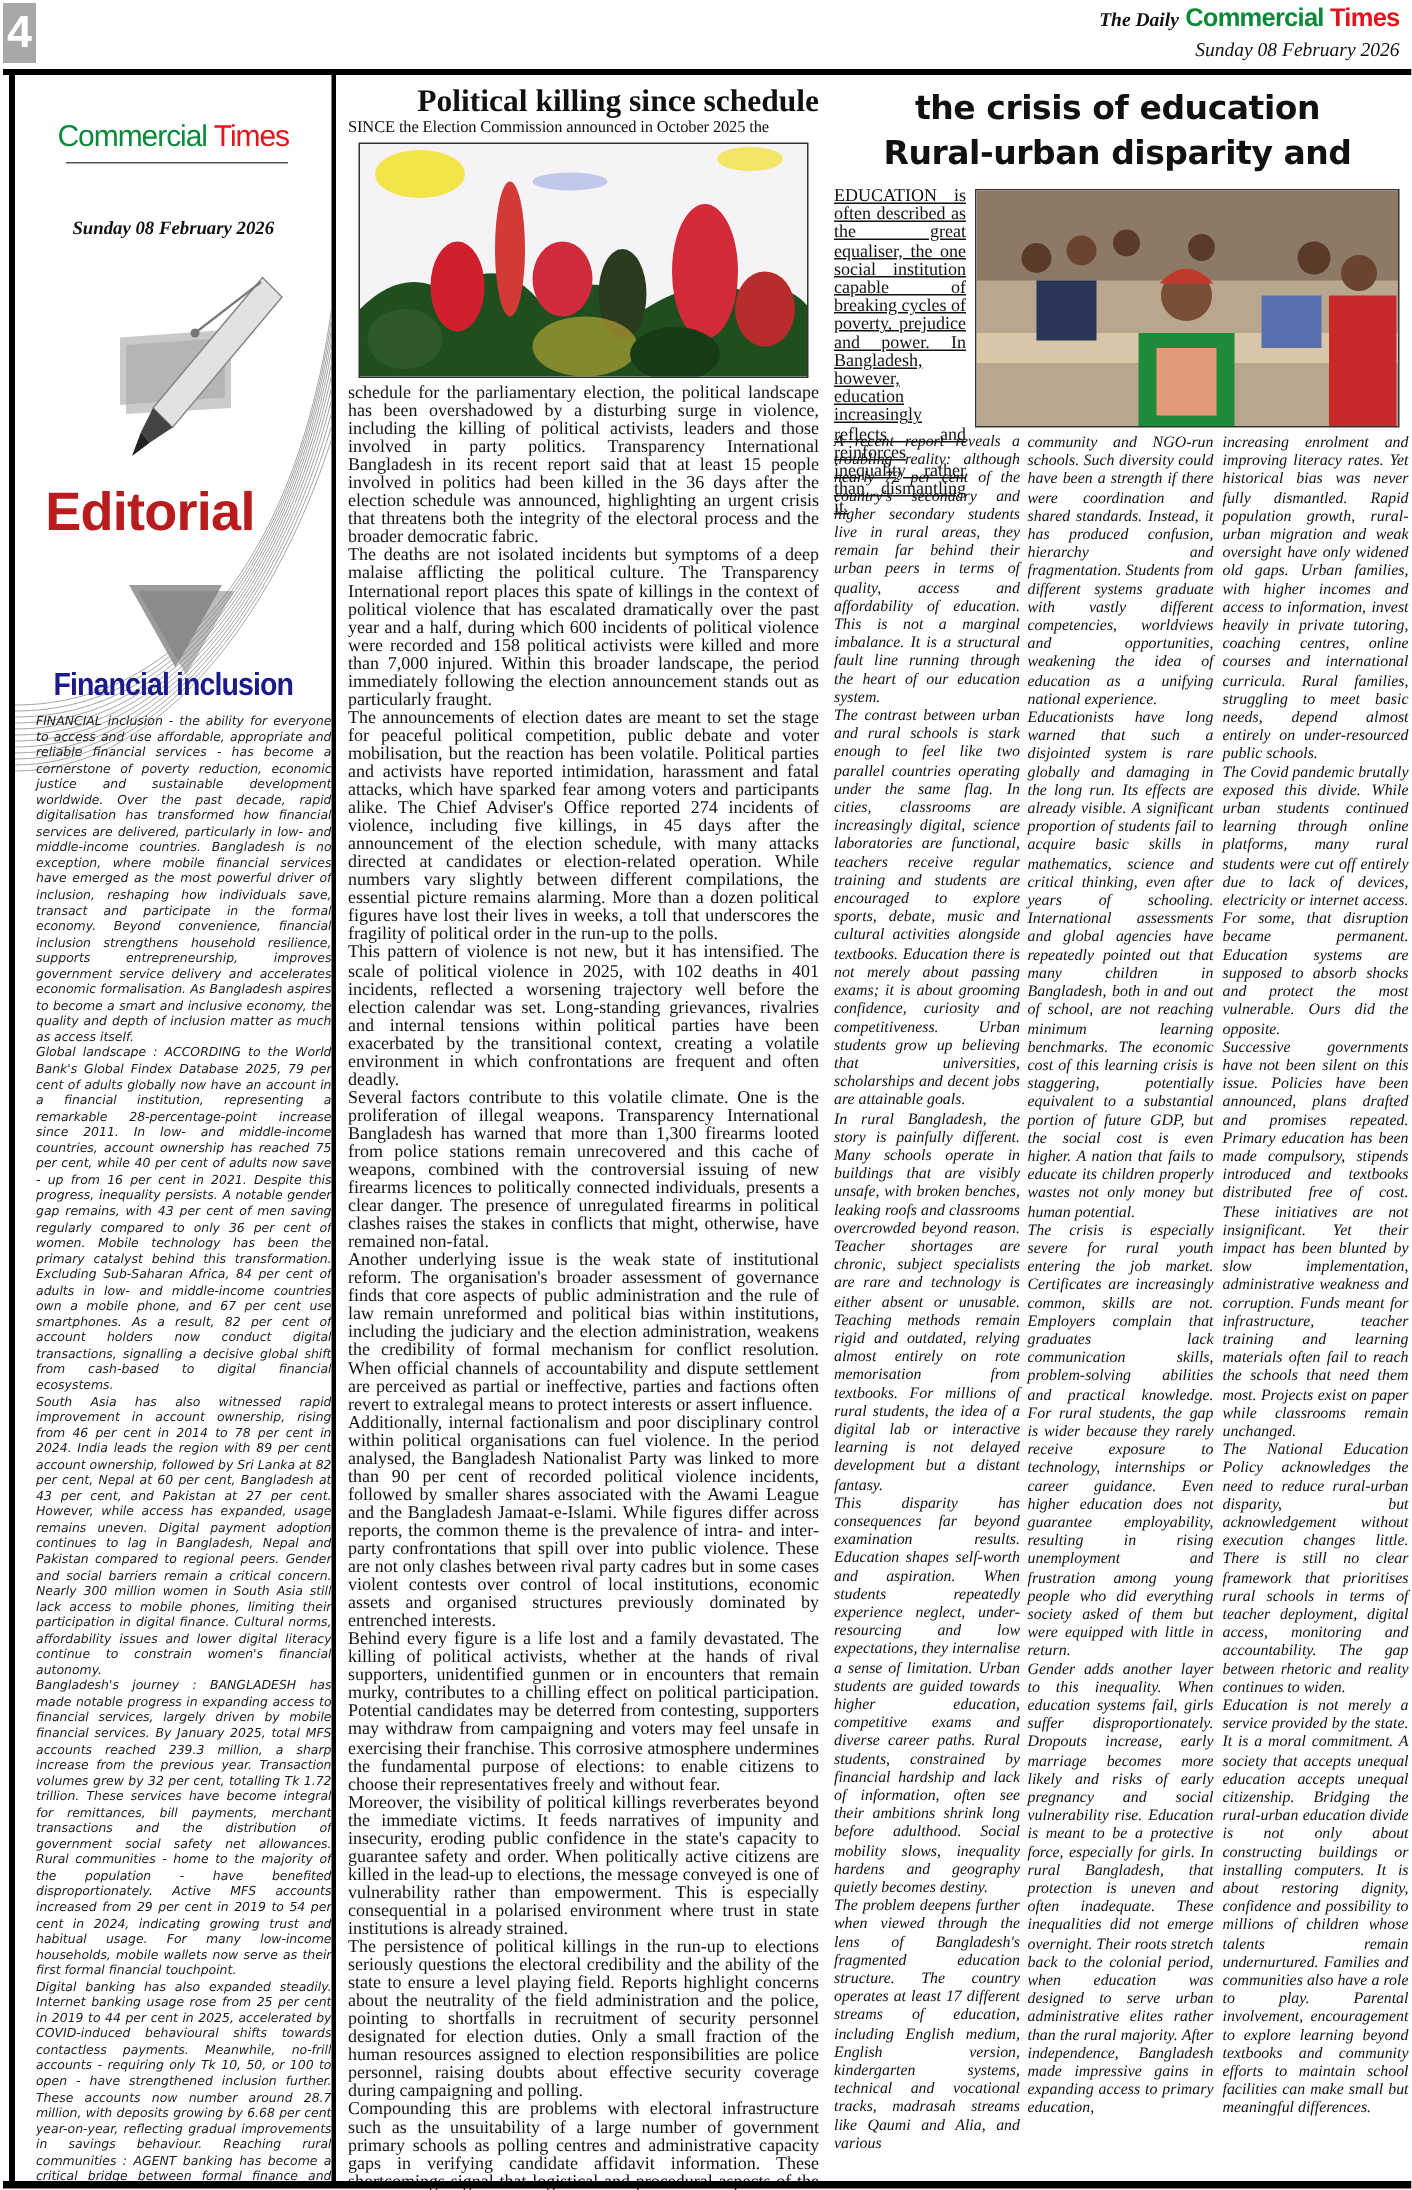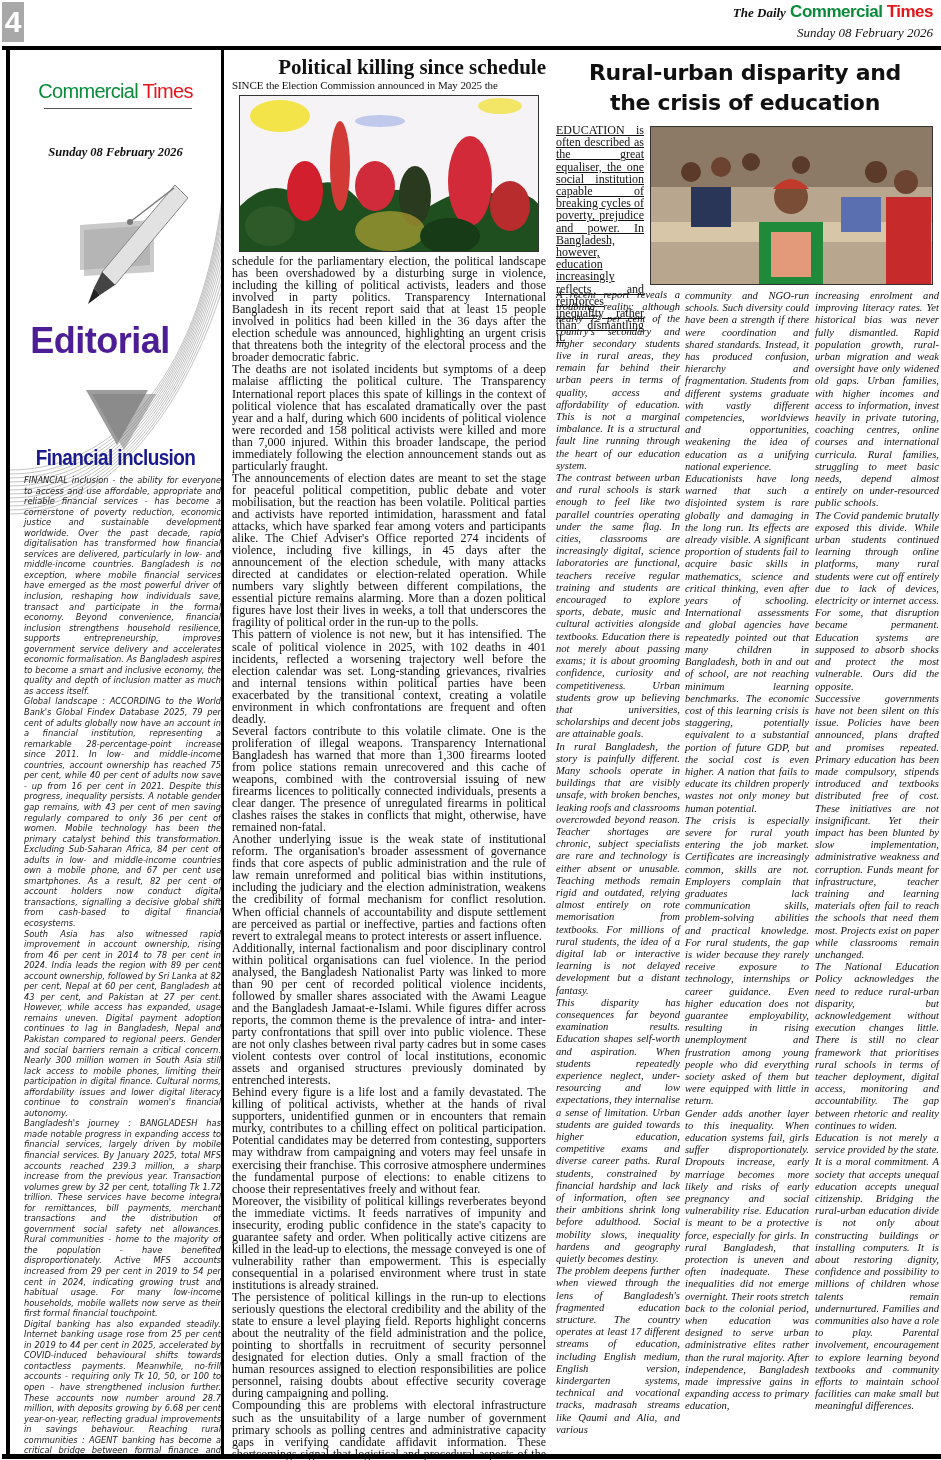--- a/index.html
+++ b/index.html
@@ -20,21 +20,21 @@
 
   
   .editorial { position: absolute; left: 6px; top: 50px; width: 218px; height: 1406px; border-left: 4px solid #000; border-right: 3px solid #000; overflow: hidden; }
   .editorial .swoosh { position: absolute; left: 0; top: 0; width: 218px; height: 470px; }
   .ed-brand { position: absolute; left: 0; width: 211px; top: 30px; text-align: center; font-family: "Liberation Sans", sans-serif; font-weight: normal; font-size: 20px; letter-spacing: -0.7px; }
   .ed-brand .green { color: #0b8a3a; }
   .ed-brand .red { color: #e4141b; }
   .ed-brand-rule { position: absolute; left: 34px; top: 58px; width: 148px; height: 1px; background: #555; }
   .ed-date { position: absolute; left: 0; width: 211px; top: 95px; text-align: center; font-style: italic; font-weight: bold; font-size: 12.5px; }
   .pen-art { position: absolute; left: 60px; top: 130px; width: 130px; height: 130px; }
-  .ed-title { position: absolute; left: 0; width: 180px; top: 270px; text-align: center; font-family: "Liberation Sans", sans-serif; font-weight: bold; font-size: 36px; color: #4c1d95; letter-spacing: -0.5px; }
+  .ed-title { position: absolute; left: 0; width: 180px; top: 270px; text-align: center; font-family: "Liberation Sans", sans-serif; font-weight: bold; font-size: 36px; color: #b91c1c; letter-spacing: -0.5px; }
   .ed-arrow { position: absolute; left: 76px; top: 340px; width: 70px; height: 60px; }
   .ed-headline { position: absolute; left: 0; width: 211px; top: 397px; text-align: center; font-family: "Liberation Sans", sans-serif; font-weight: bold; font-size: 19px; color: #1a1a8c; letter-spacing: -0.6px; transform: scaleY(1.12); }
   .ed-body { position: absolute; left: 14px; top: 425px; width: 197px; font-family: "DejaVu Sans", sans-serif; font-style: italic; font-size: 8.3px; line-height: 10.55px; text-align: justify; color: #1a1a1a; }
   .ed-body p { margin: 0; }
 
   
   .pk { position: absolute; left: 232px; top: 55px; width: 314px; }
   .pk-title { text-align: right; font-family: "Liberation Serif", serif; font-weight: bold; font-size: 21px; line-height: 24px; }
   .pk-lead { font-size: 11px; line-height: 12px; text-align: justify; white-space: nowrap; letter-spacing: -0.1px; }
   .pk-img { margin: 4px 0 0 7px; width: 300px; height: 157px; border: 1px solid #333; overflow: hidden; }
@@ -107,21 +107,21 @@
     <p>FINANCIAL inclusion - the ability for everyone to access and use affordable, appropriate and reliable financial services - has become a cornerstone of poverty reduction, economic justice and sustainable development worldwide. Over the past decade, rapid digitalisation has transformed how financial services are delivered, particularly in low- and middle-income countries. Bangladesh is no exception, where mobile financial services have emerged as the most powerful driver of inclusion, reshaping how individuals save, transact and participate in the formal economy. Beyond convenience, financial inclusion strengthens household resilience, supports entrepreneurship, improves government service delivery and accelerates economic formalisation. As Bangladesh aspires to become a smart and inclusive economy, the quality and depth of inclusion matter as much as access itself.</p>
     <p>Global landscape : ACCORDING to the World Bank's Global Findex Database 2025, 79 per cent of adults globally now have an account in a financial institution, representing a remarkable 28-percentage-point increase since 2011. In low- and middle-income countries, account ownership has reached 75 per cent, while 40 per cent of adults now save - up from 16 per cent in 2021. Despite this progress, inequality persists. A notable gender gap remains, with 43 per cent of men saving regularly compared to only 36 per cent of women. Mobile technology has been the primary catalyst behind this transformation. Excluding Sub-Saharan Africa, 84 per cent of adults in low- and middle-income countries own a mobile phone, and 67 per cent use smartphones. As a result, 82 per cent of account holders now conduct digital transactions, signalling a decisive global shift from cash-based to digital financial ecosystems.</p>
     <p>South Asia has also witnessed rapid improvement in account ownership, rising from 46 per cent in 2014 to 78 per cent in 2024. India leads the region with 89 per cent account ownership, followed by Sri Lanka at 82 per cent, Nepal at 60 per cent, Bangladesh at 43 per cent, and Pakistan at 27 per cent. However, while access has expanded, usage remains uneven. Digital payment adoption continues to lag in Bangladesh, Nepal and Pakistan compared to regional peers. Gender and social barriers remain a critical concern. Nearly 300 million women in South Asia still lack access to mobile phones, limiting their participation in digital finance. Cultural norms, affordability issues and lower digital literacy continue to constrain women's financial autonomy.</p>
     <p>Bangladesh's journey : BANGLADESH has made notable progress in expanding access to financial services, largely driven by mobile financial services. By January 2025, total MFS accounts reached 239.3 million, a sharp increase from the previous year. Transaction volumes grew by 32 per cent, totalling Tk 1.72 trillion. These services have become integral for remittances, bill payments, merchant transactions and the distribution of government social safety net allowances. Rural communities - home to the majority of the population - have benefited disproportionately. Active MFS accounts increased from 29 per cent in 2019 to 54 per cent in 2024, indicating growing trust and habitual usage. For many low-income households, mobile wallets now serve as their first formal financial touchpoint.</p>
     <p>Digital banking has also expanded steadily. Internet banking usage rose from 25 per cent in 2019 to 44 per cent in 2025, accelerated by COVID-induced behavioural shifts towards contactless payments. Meanwhile, no-frill accounts - requiring only Tk 10, 50, or 100 to open - have strengthened inclusion further. These accounts now number around 28.7 million, with deposits growing by 6.68 per cent year-on-year, reflecting gradual improvements in savings behaviour. Reaching rural communities : AGENT banking has become a critical bridge between formal finance and underserved populations. Of the 20,557 agent outlets nationwide, 86 per cent are located in rural areas. These outlets provide essential services such as deposits, withdrawals, remittances and even basic credit facilities, reducing travel costs and time for rural clients.</p>
   </div>
 </div>
 
 <div class="pk">
   <div class="pk-title">Political killing since schedule</div>
-  <div class="pk-lead">SINCE the Election Commission announced in May 2025 the</div>
+  <div class="pk-lead">SINCE the Election Commission announced in October 2025 the</div>
   <div class="pk-img">
     <svg width="300" height="157" viewBox="0 0 300 157">
       <rect width="300" height="157" fill="#f6f3f6"></rect>
       <ellipse cx="40" cy="20" rx="30" ry="16" fill="#f2e02a" opacity="0.85"></ellipse>
       <ellipse cx="260" cy="10" rx="22" ry="8" fill="#f2e02a" opacity="0.7"></ellipse>
       <ellipse cx="140" cy="25" rx="25" ry="6" fill="#8aa0e0" opacity="0.5"></ellipse>
       <path d="M0 110 Q30 80 60 100 Q90 70 120 105 Q160 80 190 110 Q230 85 260 100 Q285 90 300 110 L300 157 L0 157 Z" fill="#1f4f1e"></path>
       <ellipse cx="65" cy="95" rx="18" ry="30" fill="#d21f2d"></ellipse>
       <ellipse cx="100" cy="70" rx="10" ry="45" fill="#d13a36"></ellipse>
       <ellipse cx="135" cy="90" rx="20" ry="25" fill="#cf2b3a"></ellipse>
@@ -142,22 +142,22 @@
     <p>Another underlying issue is the weak state of institutional reform. The organisation's broader assessment of governance finds that core aspects of public administration and the rule of law remain unreformed and political bias within institutions, including the judiciary and the election administration, weakens the credibility of formal mechanism for conflict resolution. When official channels of accountability and dispute settlement are perceived as partial or ineffective, parties and factions often revert to extralegal means to protect interests or assert influence.</p>
     <p>Additionally, internal factionalism and poor disciplinary control within political organisations can fuel violence. In the period analysed, the Bangladesh Nationalist Party was linked to more than 90 per cent of recorded political violence incidents, followed by smaller shares associated with the Awami League and the Bangladesh Jamaat-e-Islami. While figures differ across reports, the common theme is the prevalence of intra- and inter-party confrontations that spill over into public violence. These are not only clashes between rival party cadres but in some cases violent contests over control of local institutions, economic assets and organised structures previously dominated by entrenched interests.</p>
     <p>Behind every figure is a life lost and a family devastated. The killing of political activists, whether at the hands of rival supporters, unidentified gunmen or in encounters that remain murky, contributes to a chilling effect on political participation. Potential candidates may be deterred from contesting, supporters may withdraw from campaigning and voters may feel unsafe in exercising their franchise. This corrosive atmosphere undermines the fundamental purpose of elections: to enable citizens to choose their representatives freely and without fear.</p>
     <p>Moreover, the visibility of political killings reverberates beyond the immediate victims. It feeds narratives of impunity and insecurity, eroding public confidence in the state's capacity to guarantee safety and order. When politically active citizens are killed in the lead-up to elections, the message conveyed is one of vulnerability rather than empowerment. This is especially consequential in a polarised environment where trust in state institutions is already strained.</p>
     <p>The persistence of political killings in the run-up to elections seriously questions the electoral credibility and the ability of the state to ensure a level playing field. Reports highlight concerns about the neutrality of the field administration and the police, pointing to shortfalls in recruitment of security personnel designated for election duties. Only a small fraction of the human resources assigned to election responsibilities are police personnel, raising doubts about effective security coverage during campaigning and polling.</p>
     <p>Compounding this are problems with electoral infrastructure such as the unsuitability of a large number of government primary schools as polling centres and administrative capacity gaps in verifying candidate affidavit information. These shortcomings signal that logistical and procedural aspects of the electoral process may be as vulnerable to disruption as are the political activities surrounding it.</p>
   </div>
 </div>
 
 <div class="edu-title">
+  <div>the crisis of education</div>
   <div>Rural-urban disparity and</div>
-  <div>the crisis of education</div>
 </div>
 <div class="edu-intro">EDUCATION is often described as the great equaliser, the one social institution capable of breaking cycles of poverty, prejudice and power. In Bangladesh, however, education increasingly reflects and reinforces inequality rather than dismantling it.</div>
 <div class="edu-img">
   <svg width="283" height="159" viewBox="0 0 283 159">
     <rect width="283" height="159" fill="#b9a68e"></rect>
     <rect x="0" y="0" width="283" height="60" fill="#8d7a66"></rect>
     <rect x="0" y="95" width="283" height="20" fill="#d8c6a8"></rect>
     <circle cx="40" cy="45" r="10" fill="#5b3a2a"></circle>
     <circle cx="70" cy="40" r="10" fill="#6b4330"></circle>
     <circle cx="100" cy="35" r="9" fill="#5a3a2a"></circle>

